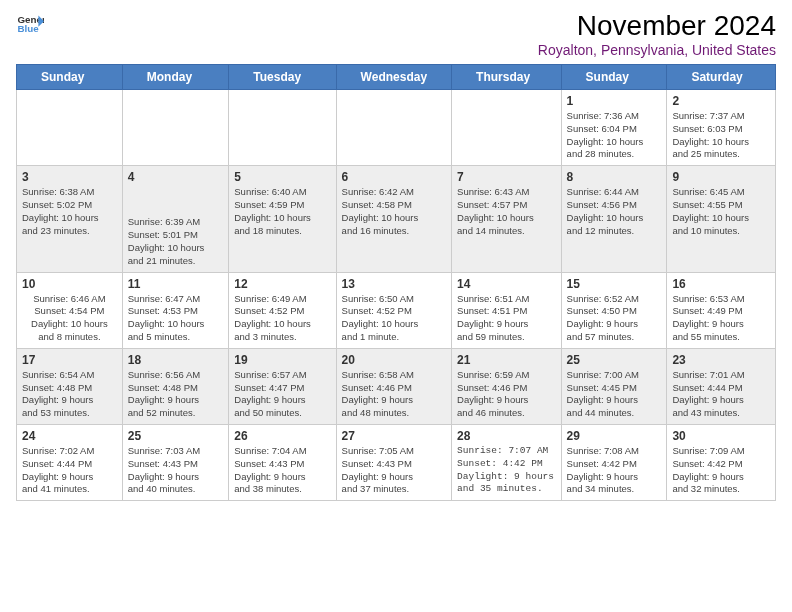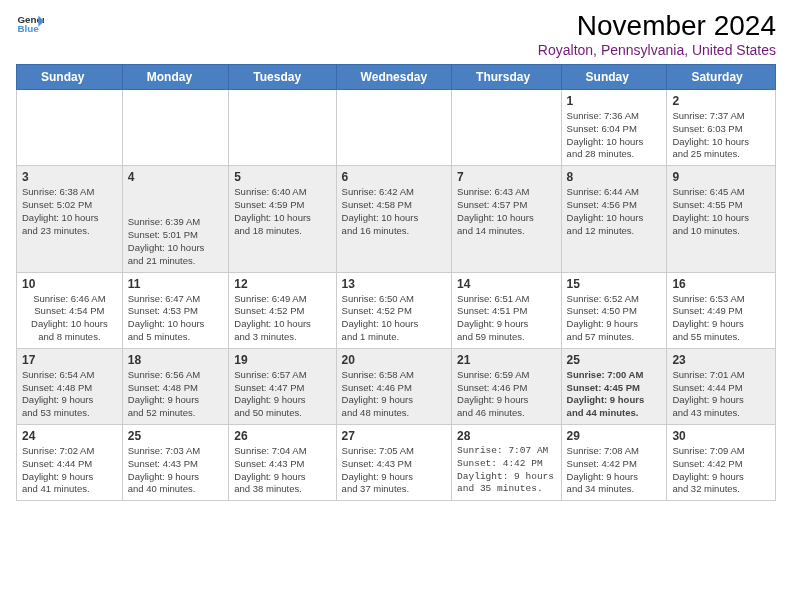--- a/index.html
+++ b/index.html
@@ -273,21 +273,21 @@
           </td>
           <td>
             <span class="day-num">21</span>
             <div class="day-info" style="white-space: pre-line;">Sunrise: 6:59 AM
 Sunset: 4:46 PM
 Daylight: 9 hours
 and 46 minutes.</div>
           </td>
           <td>
             <span class="day-num">25</span>
-            <div class="day-info" style="white-space: pre-line; font-weight: bold;">Sunrise: 7:00 AM
+            <div class="day-info" style="white-space: pre-line;">Sunrise: 7:00 AM
 Sunset: 4:45 PM
 Daylight: 9 hours
 and 44 minutes.</div>
           </td>
           <td>
             <span class="day-num">23</span>
             <div class="day-info" style="white-space: pre-line;">Sunrise: 7:01 AM
 Sunset: 4:44 PM
 Daylight: 9 hours
 and 43 minutes.</div>

